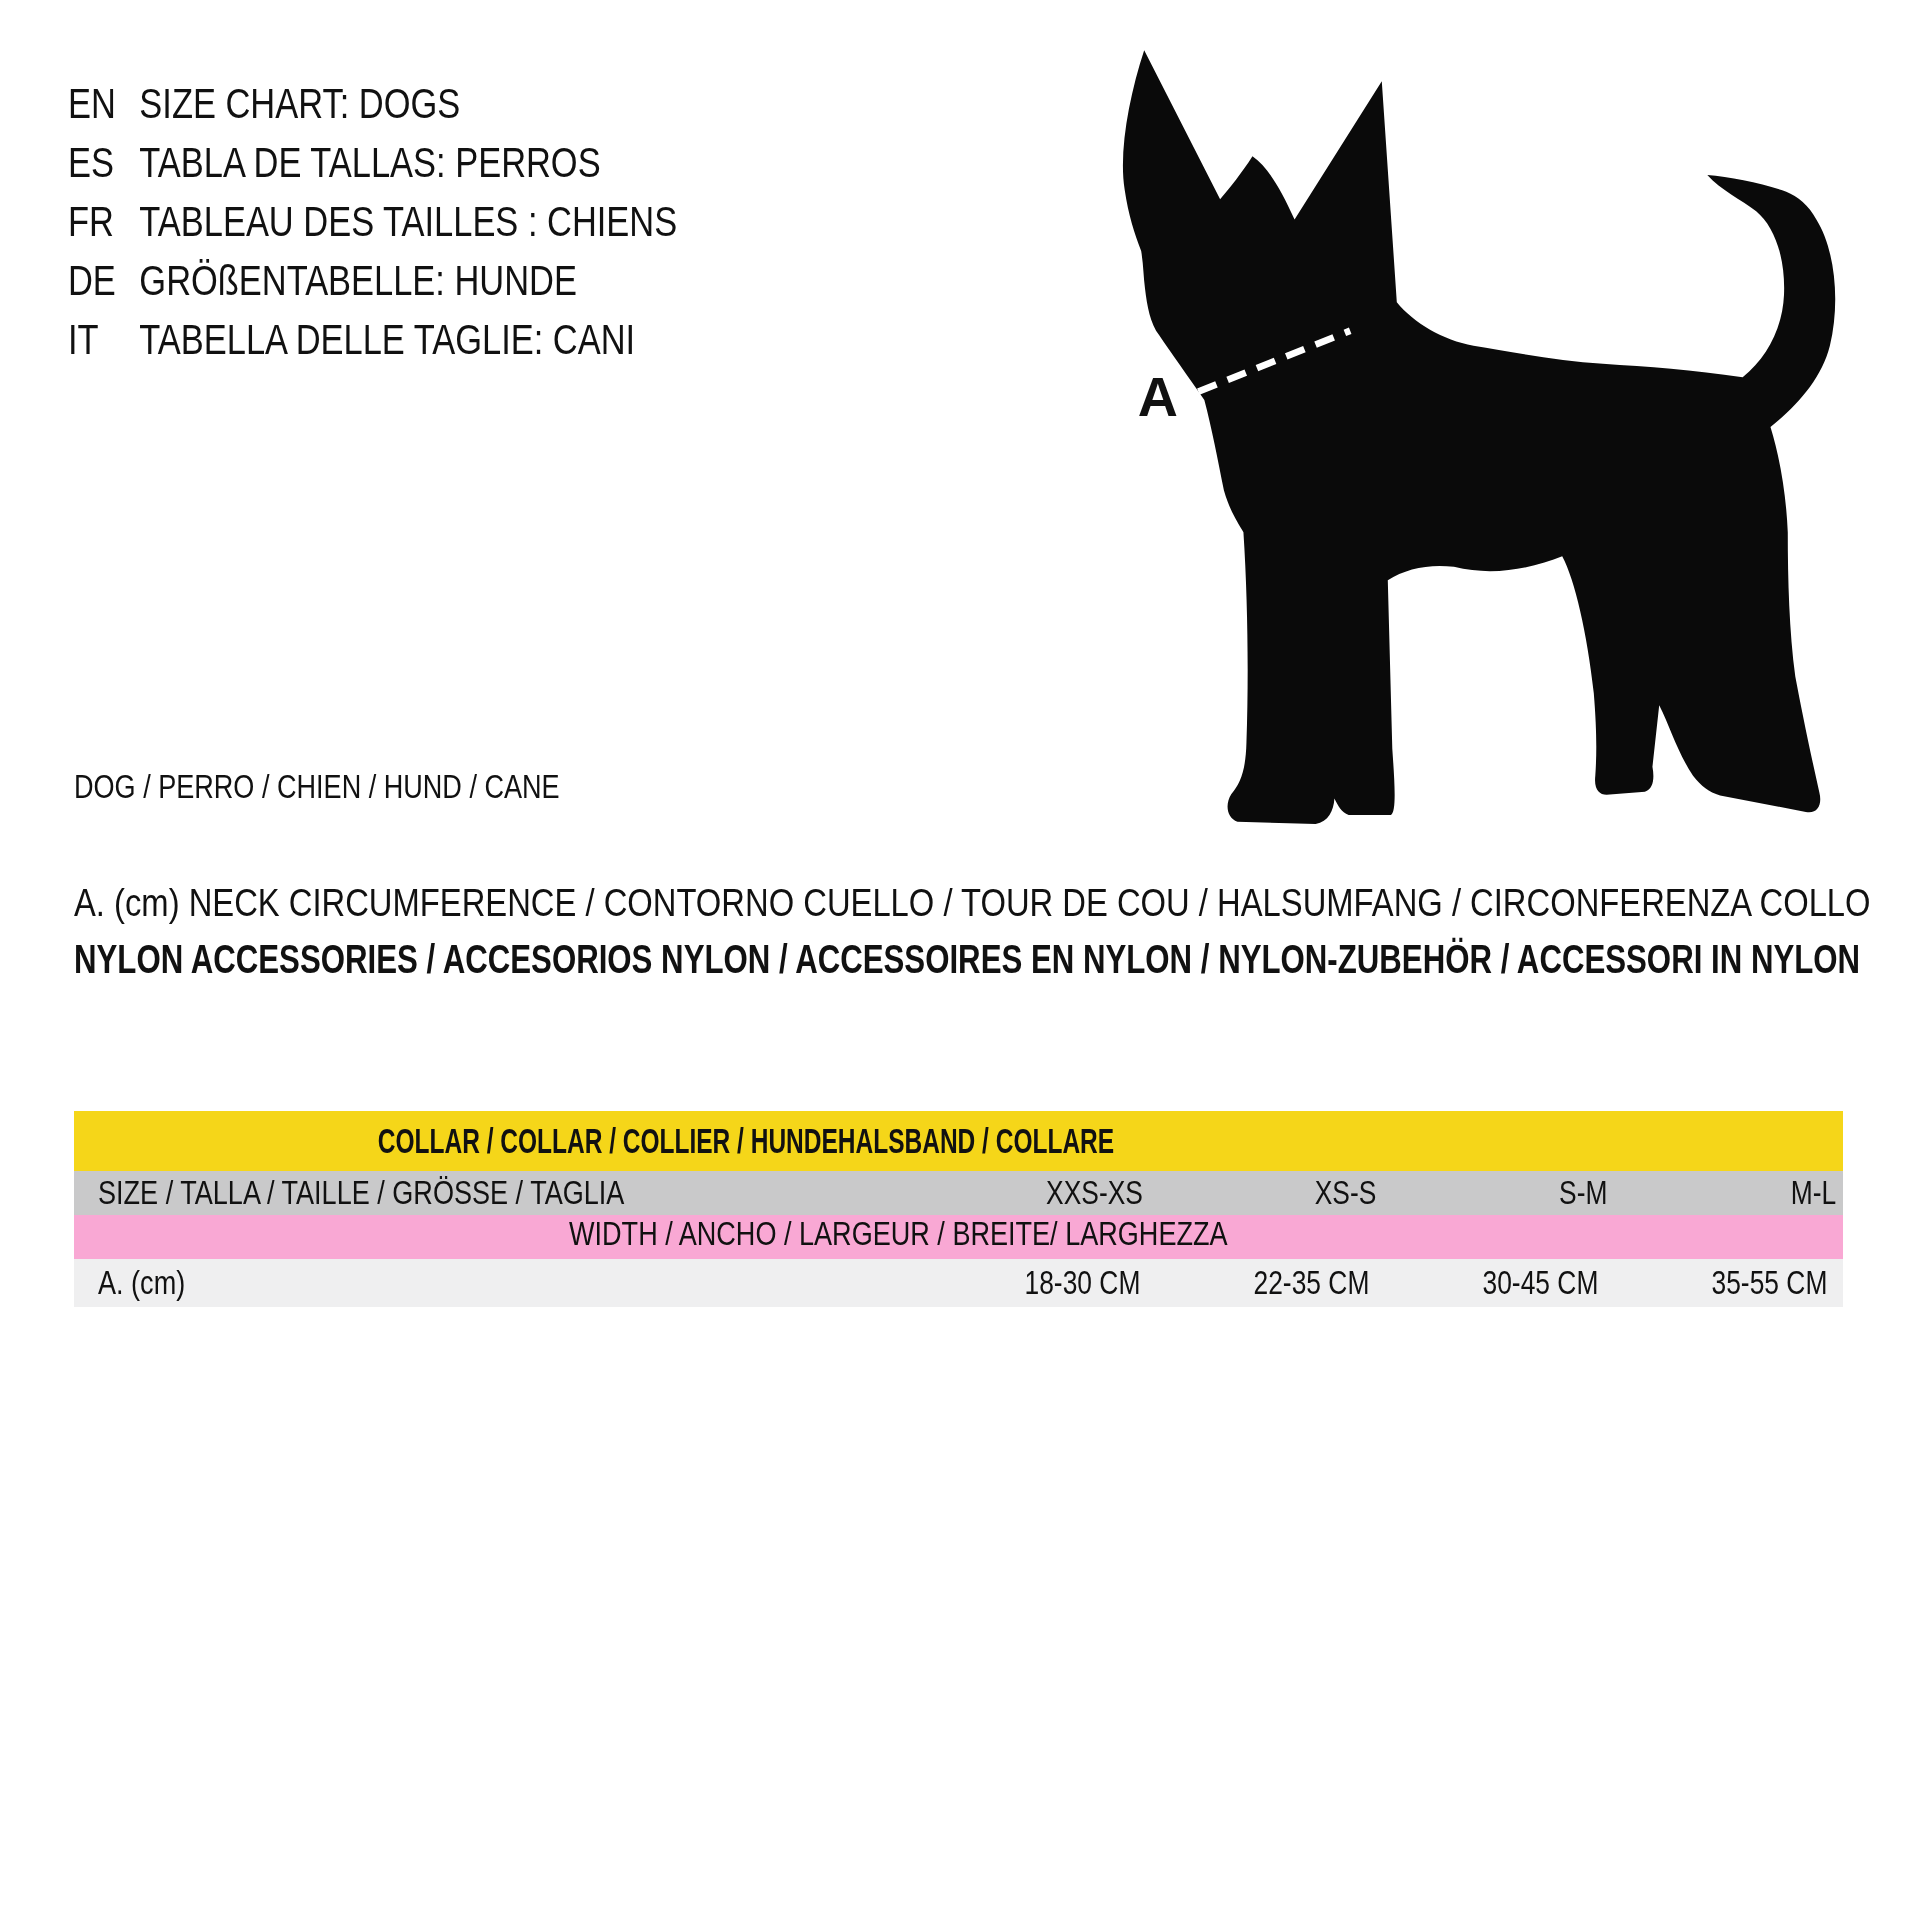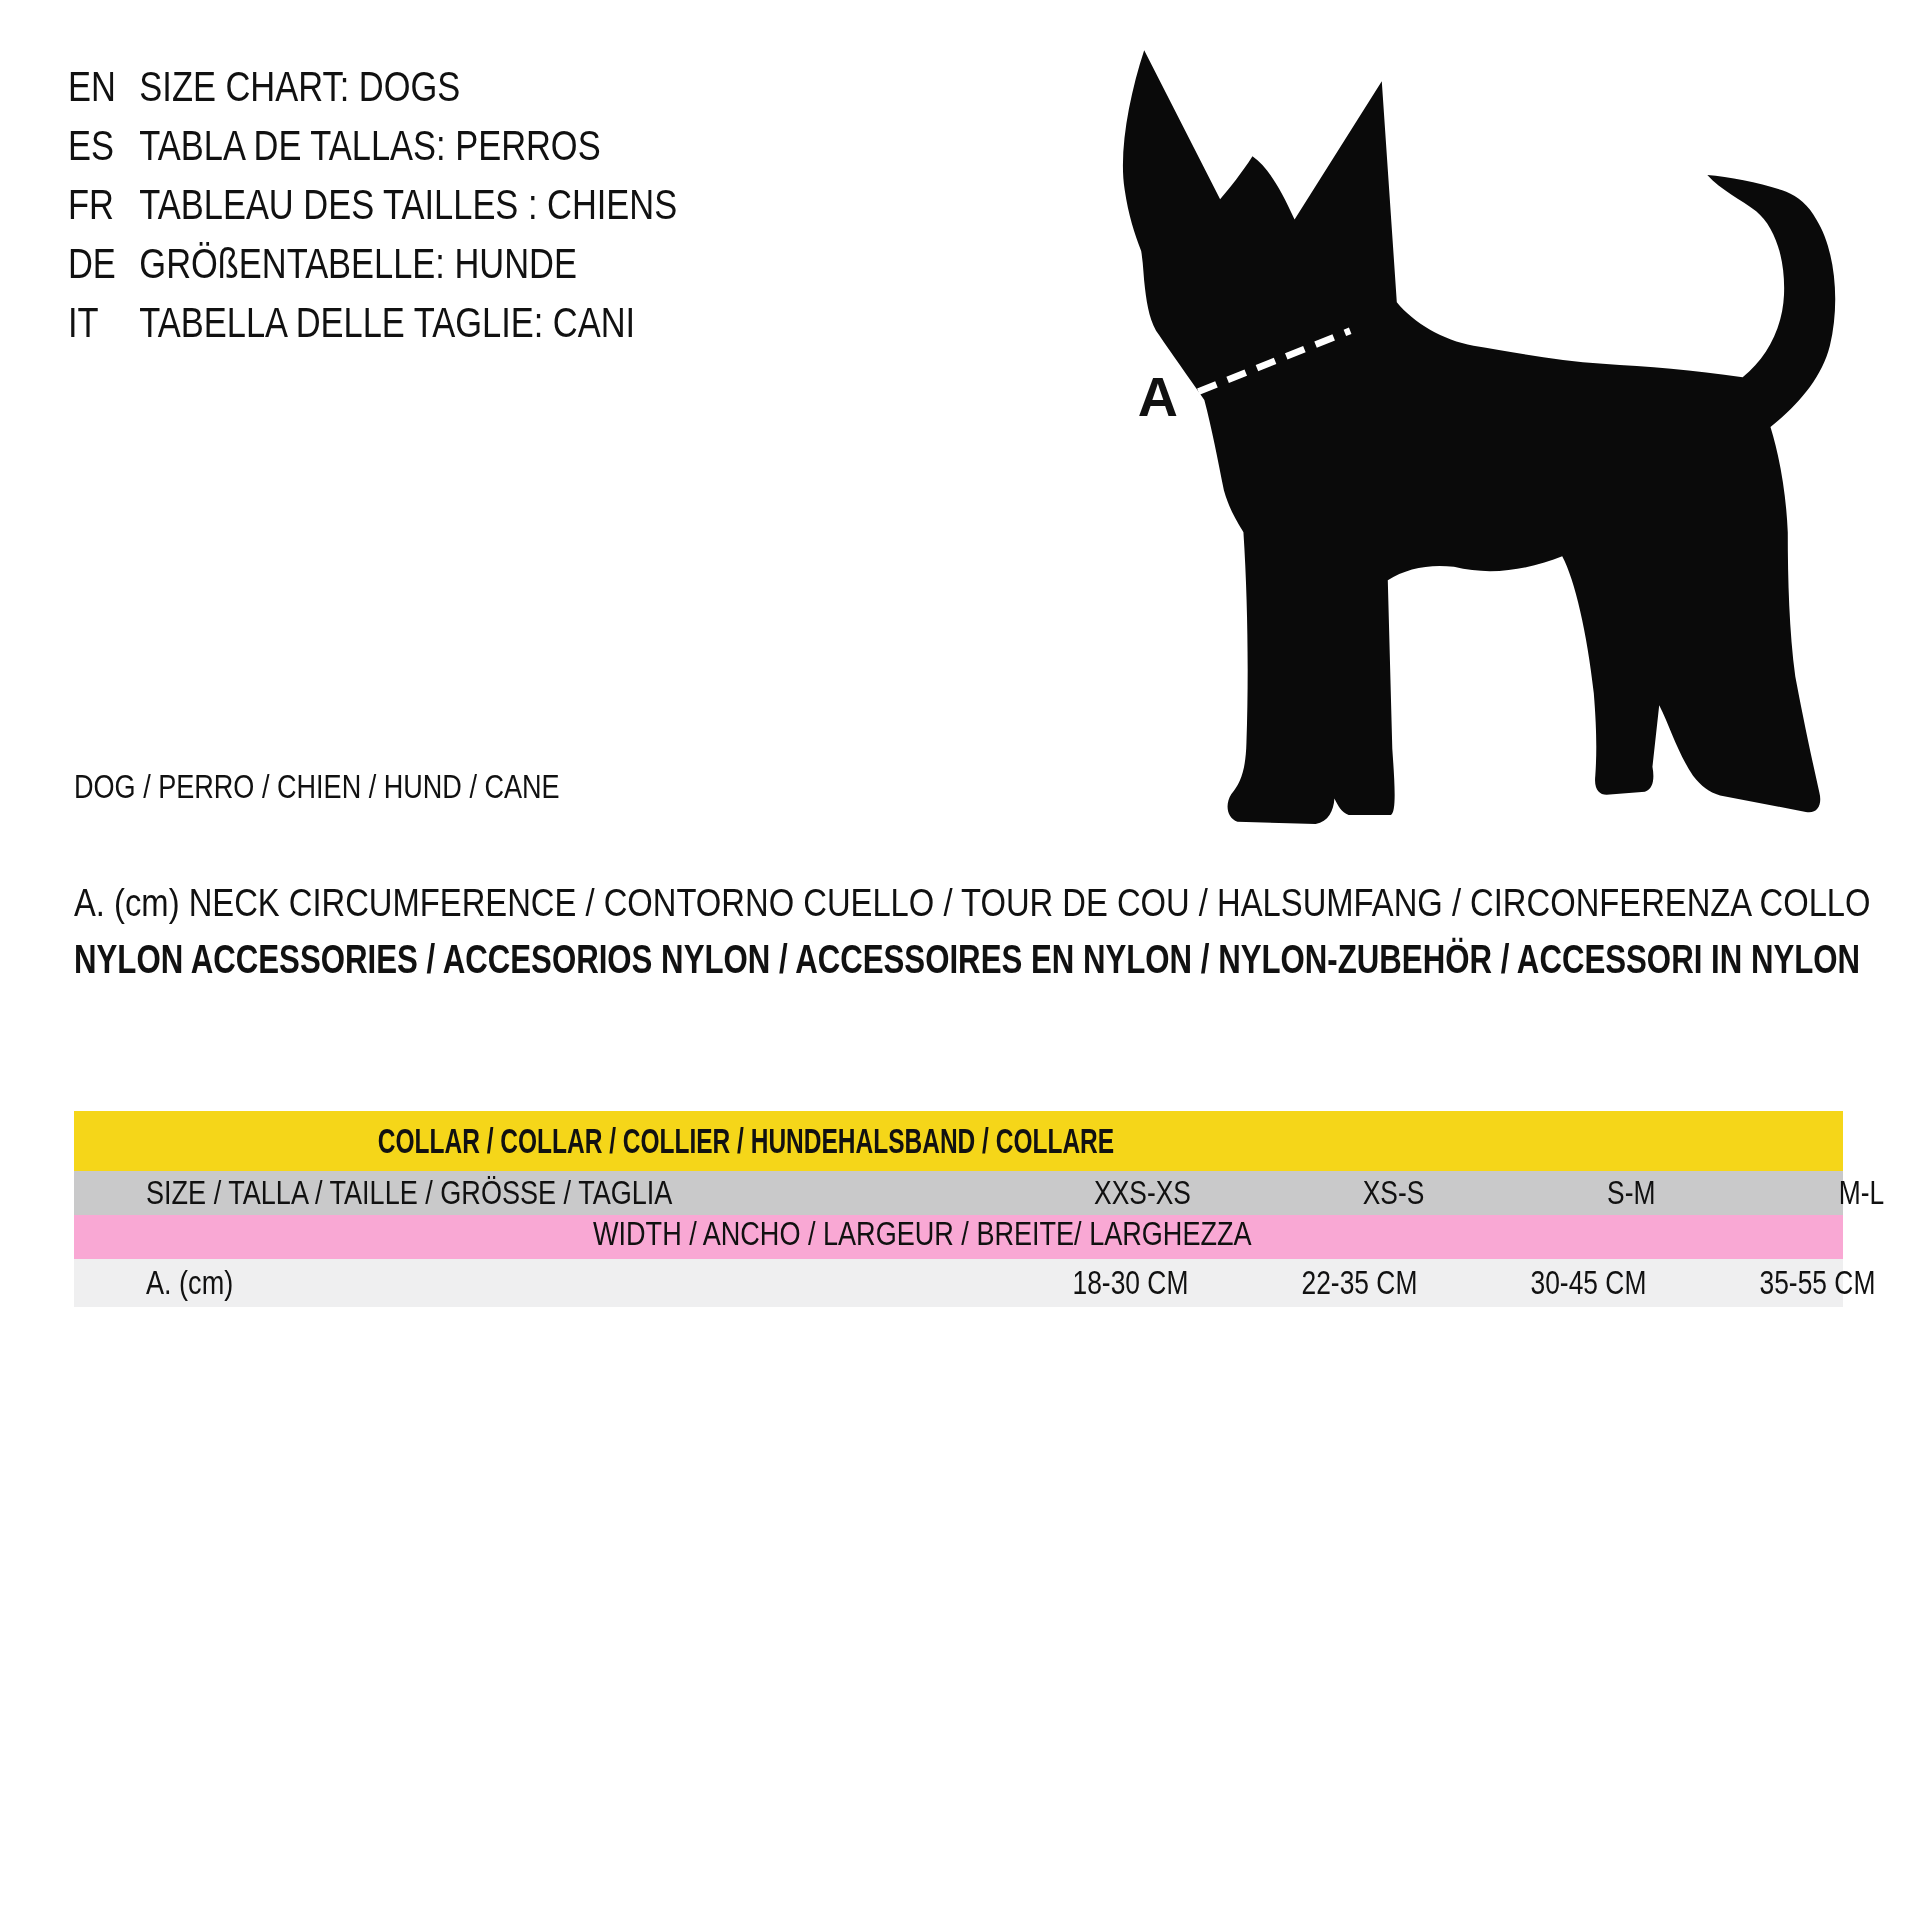--- a/index.html
+++ b/index.html
@@ -10,35 +10,35 @@
   }
   
   .cx{display:inline-block;white-space:nowrap;transform:scaleX(0.82);transform-origin:left center;}
   .cx84{display:inline-block;white-space:nowrap;transform:scaleX(0.84);transform-origin:left center;}
   .cx78{display:inline-block;white-space:nowrap;transform:scaleX(0.78);transform-origin:left center;}
   .cxc{display:inline-block;white-space:nowrap;transform:scaleX(0.70);transform-origin:center center;}
   .cxc80{display:inline-block;white-space:nowrap;transform:scaleX(0.80);transform-origin:center center;}
 
   
   .lang-list{position:absolute;left:68px;top:66px;}
-  .lang-row{height:59px;display:flex;align-items:flex-start;font-size:42px;line-height:42px;}
+  .lang-row{height:59px;display:flex;align-items:flex-end;font-size:42px;line-height:42px;}
   .lang-code{width:87px;flex:0 0 87px;}
 
   
   .dog-figure{position:absolute;left:1075px;top:30px;width:797px;height:812px;}
   .dog-figure svg{display:block;width:100%;height:100%;}
 
   
   .dog-caption{position:absolute;left:74px;top:767px;font-size:33px;line-height:39px;}
   .measure-legend{position:absolute;left:74px;top:883px;font-size:39px;line-height:39px;}
   .material-note{position:absolute;left:74px;top:939px;font-size:40px;line-height:40px;font-weight:bold;}
 
   
   .size-table{position:absolute;left:74px;top:1111px;width:1769px;}
-  .t-row{display:flex;align-items:center;padding-left:48px;}
+  .t-row{display:flex;align-items:center;}
   .t-header{height:60px;justify-content:flex-start;padding-left:146px;box-sizing:border-box;
             font-weight:bold;font-size:35px;}
   .t-r{height:44px;font-size:33px;}
   .t-r.last{height:48px;}
   .t-label{flex:0 0 852px;padding-left:24px;box-sizing:border-box;}
   .t-val{flex:0 0 229px;text-align:center;display:flex;justify-content:flex-end;align-items:center;}
 </style>
 </head>
 <body>
 

